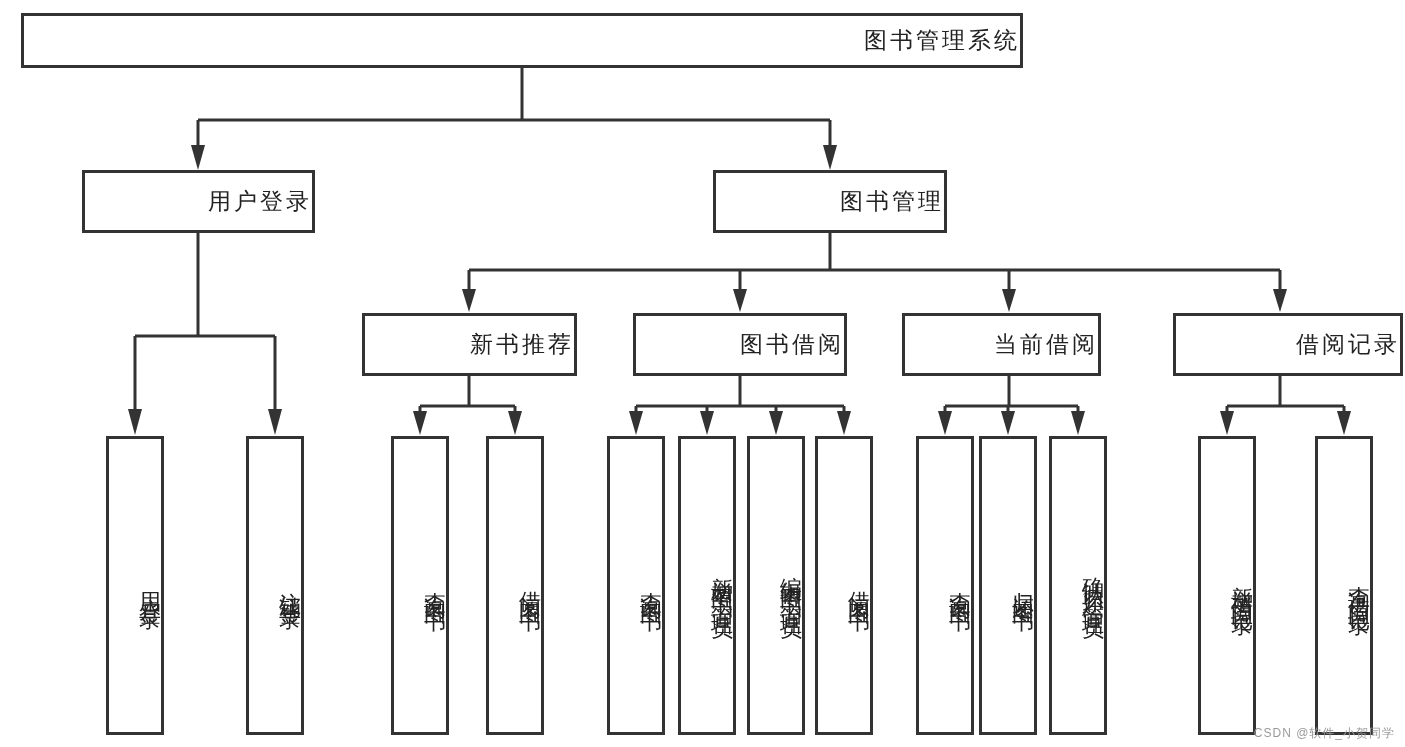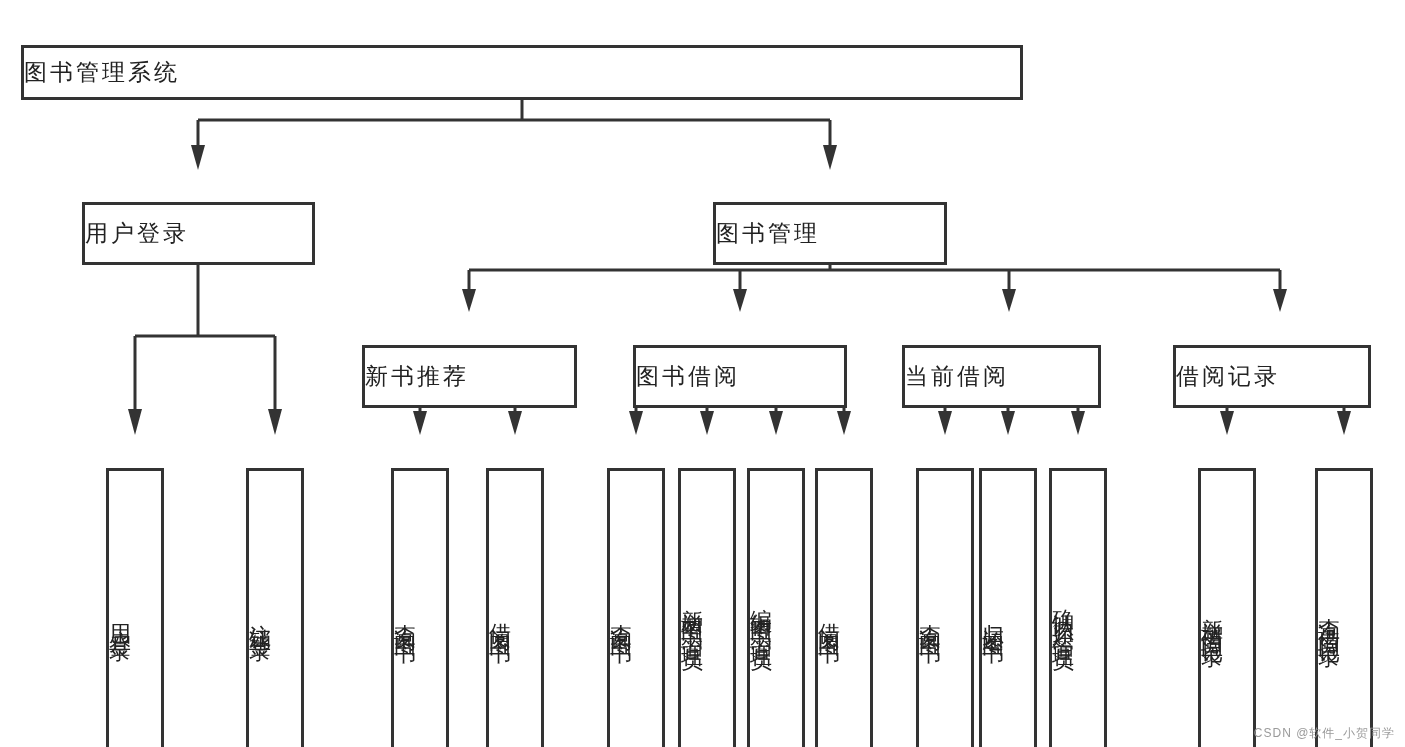--- a/index.html
+++ b/index.html
@@ -37,23 +37,22 @@
     stroke: none;
   }
 
   .box {
     position: absolute;
     box-sizing: border-box;
     border: 3px solid var(--border);
     background: var(--bg);
     display: flex;
     align-items: center;
-    justify-content: flex-start;
+    justify-content: flex-end;
     color: var(--text);
-    margin-top: 32px;
   }
   .hbox .lbl {
     font-size: 23px;
     letter-spacing: 3px;
     white-space: nowrap;
   }
   .vbox .lbl {
     writing-mode: vertical-rl;
     text-orientation: mixed;
     font-size: 22px;
@@ -156,21 +155,21 @@
 
   <div class="box hbox" style="left:362px; top:313px; width:215px; height:63px;">
     <span class="lbl">新书推荐</span>
   </div>
   <div class="box hbox" style="left:633px; top:313px; width:214px; height:63px;">
     <span class="lbl">图书借阅</span>
   </div>
   <div class="box hbox" style="left:902px; top:313px; width:199px; height:63px;">
     <span class="lbl">当前借阅</span>
   </div>
-  <div class="box hbox" style="left:1173px; top:313px; width:198px; height:63px;">
+  <div class="box hbox" style="left:1173px; top:313px; width:230px; height:63px;">
     <span class="lbl">借阅记录</span>
   </div>
 
   <div class="box vbox" style="left:106px; top:436px; width:58px; height:299px;">
     <span class="lbl">用户登录</span>
   </div>
   <div class="box vbox" style="left:246px; top:436px; width:58px; height:299px;">
     <span class="lbl">注销登录</span>
   </div>
 

